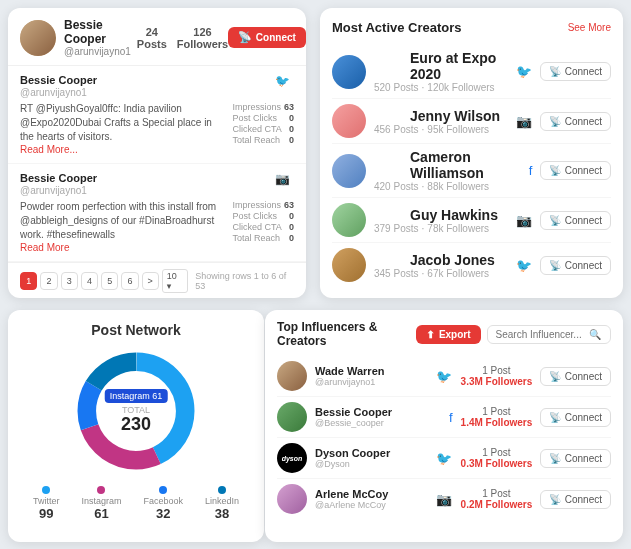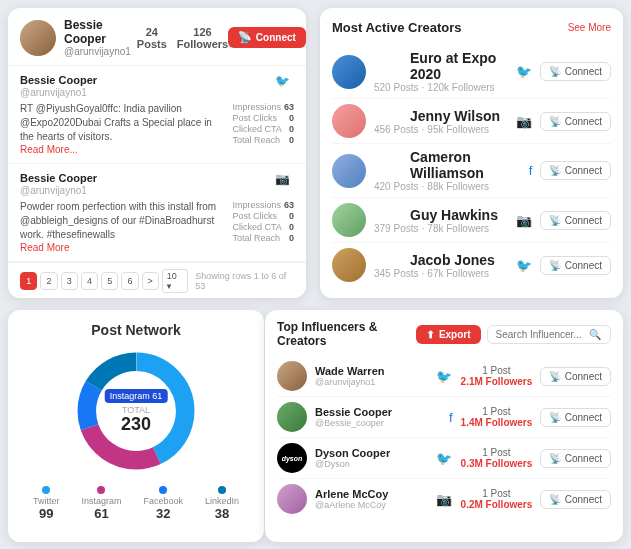--- a/index.html
+++ b/index.html
@@ -388,21 +388,21 @@
   <div id="influencers-list">
       <div class="influencer-item">
     <div class="inf-avatar ia-wade" style="display:flex;align-items:center;justify-content:center;"></div>
     <div class="inf-info">
       <div class="inf-name">Wade Warren</div>
       <div class="inf-handle">@arunvijayno1</div>
     </div>
     <span style="color:#1da1f2;font-size:13px;">🐦</span>
     <div class="inf-detail">
       <div class="inf-posts">1 Post</div>
-      <div class="inf-followers">2.1M Followers</div>
+      <div class="inf-followers">3.3M Followers</div>
     </div>
     <button class="mini-connect-btn">
       <span>📡</span> Connect
     </button>
   </div>
       <div class="influencer-item">
     <div class="inf-avatar ia-bessie" style="display:flex;align-items:center;justify-content:center;"></div>
     <div class="inf-info">
       <div class="inf-name">Bessie Cooper</div>
       <div class="inf-handle">@Bessie_cooper</div>

